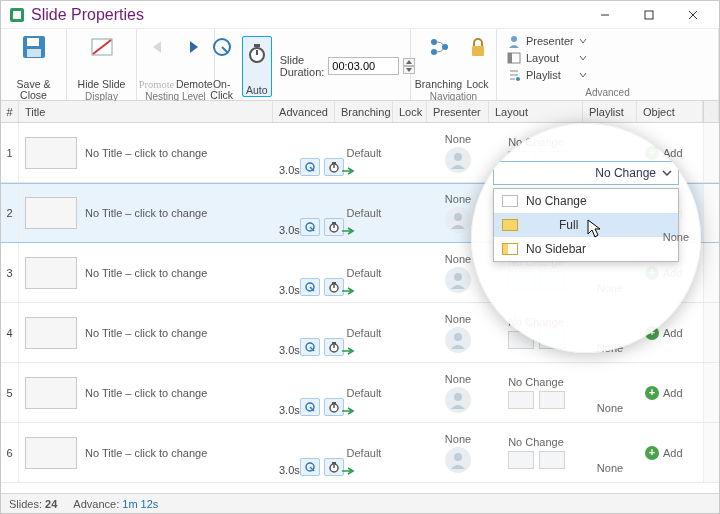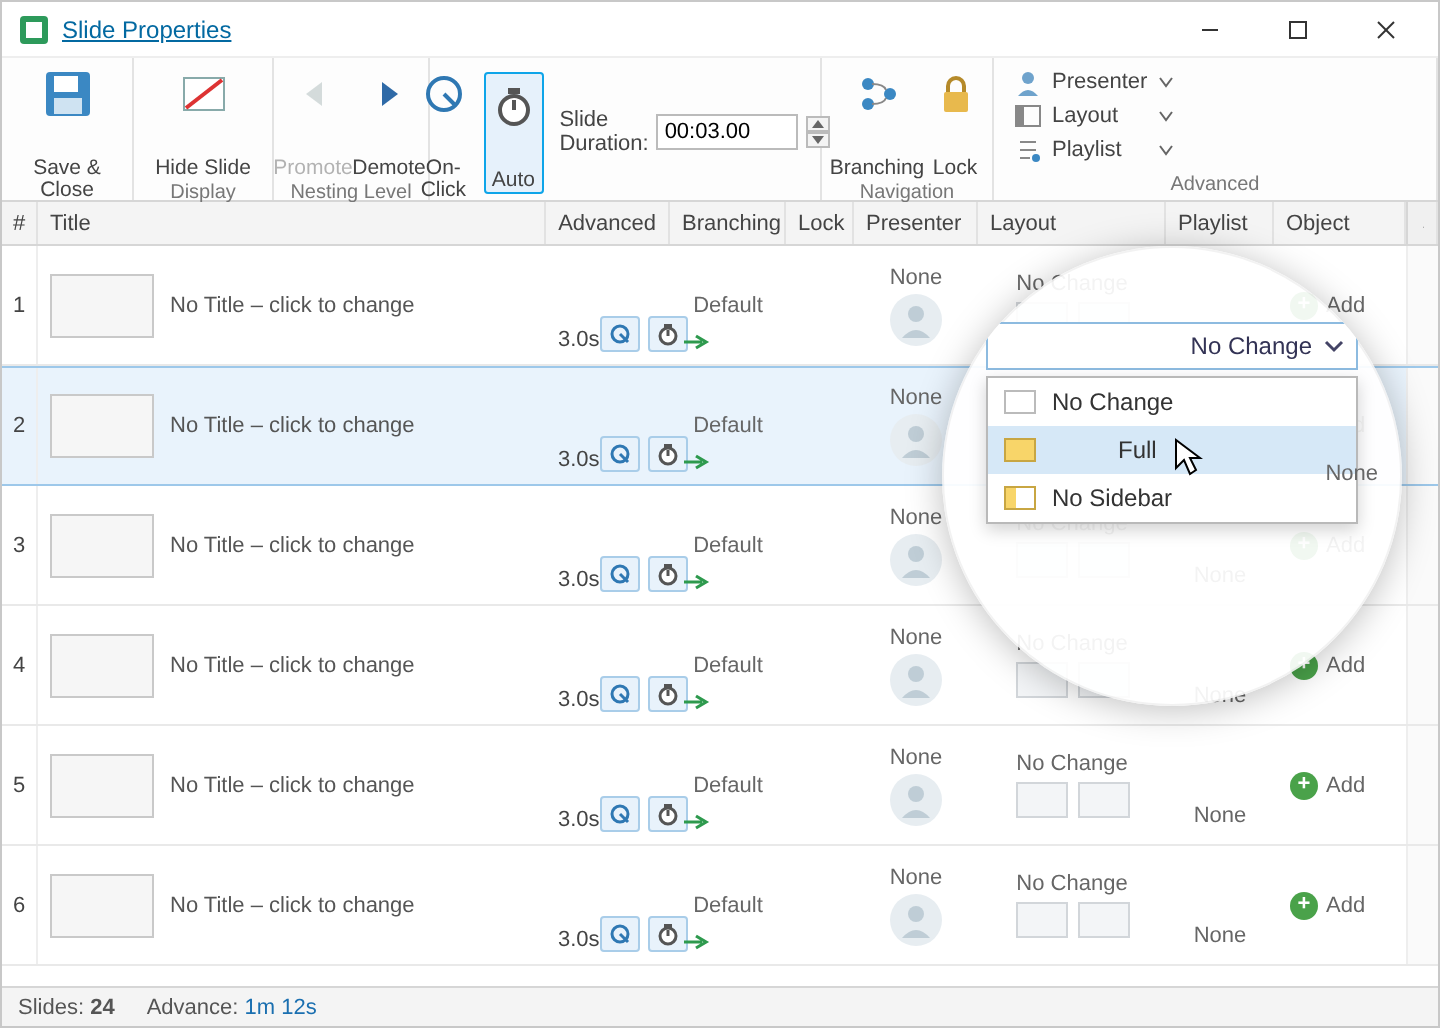--- a/index.html
+++ b/index.html
@@ -1,32 +1,32 @@
 <!DOCTYPE html>
 <html><head>
 <meta charset="utf-8">
 <style>
   * { box-sizing: border-box; }
   html, body { margin:0; padding:0; width:720px; height:514px; font-family: "Segoe UI", Arial, sans-serif; font-size:11px; color:#444; background:#fff; overflow:hidden; }
   .window { width:720px; height:514px; border:1px solid #c8c8c8; display:flex; flex-direction:column; position:relative; }
   
   .titlebar { height:28px; display:flex; align-items:center; padding:0 4px; background:#fff; border-bottom:1px solid #eee; }
   .titlebar .app-icon { width:16px; height:16px; margin:0 6px 0 4px; }
-  .titlebar .title { flex:1; font-size:12px; color:#0369a1;text-decoration:underline; }
+  .titlebar .title { flex:1; font-size:16px; color:#701a75; }
   .titlebar .winbtn { width:44px; height:26px; display:flex; align-items:center; justify-content:center; }
   .titlebar .winbtn svg { stroke:#333; }
   
   .ribbon { display:flex; align-items:stretch; border-bottom:1px solid #d6d6d6; background:#fdfdfd; height:72px; }
   .rgroup { display:flex; flex-direction:column; border-right:1px solid #e3e3e3; padding:2px 6px 0 6px; }
   .rgroup .rbtns { display:flex; flex:1; align-items:flex-start; gap:10px; justify-content:center; }
   .rgroup .glabel { font-size:10px; color:#777; text-align:center; padding:1px 0; height:14px; }
   .bigbtn { display:flex; flex-direction:column; align-items:center; width:56px; padding-top:2px; }
   .bigbtn .icon { width:28px; height:28px; display:flex; align-items:center; justify-content:center; }
   .bigbtn .lbl { font-size:10.5px; text-align:center; line-height:11px; margin-top:18px; color:#444; }
-  .bigbtn.disabled { opacity:.4; }
+  .bigbtn.disabled { opacity:.4;font-family:Liberation Serif, serif; }
   .bigbtn.sel { background:#e6f1fb; border:1px solid #0ea5e9; border-radius:2px; }
   .smallbtns { display:flex; flex-direction:column; gap:1px; padding-top:2px; }
   .smallbtn { display:flex; align-items:center; gap:5px; height:16px; padding:0 4px; font-size:11px; color:#444; }
   .smallbtn .caret { margin-left:auto; }
   .durwrap { display:flex; align-items:center; gap:4px; font-size:11px; height:20px; padding:0 2px; }
   .durwrap input { width:71px; height:18px; font-size:11px; border:1px solid #bbb; padding:0 3px; }
   .spin { display:flex; flex-direction:column; }
   .spin div { width:12px; height:8px; border:1px solid #bbb; background:#f4f4f4; display:flex; align-items:center; justify-content:center; }
   
   .colhdr { display:flex; height:22px; background:#f4f4f4; border-bottom:1px solid #d6d6d6; font-size:11px; color:#444; }

